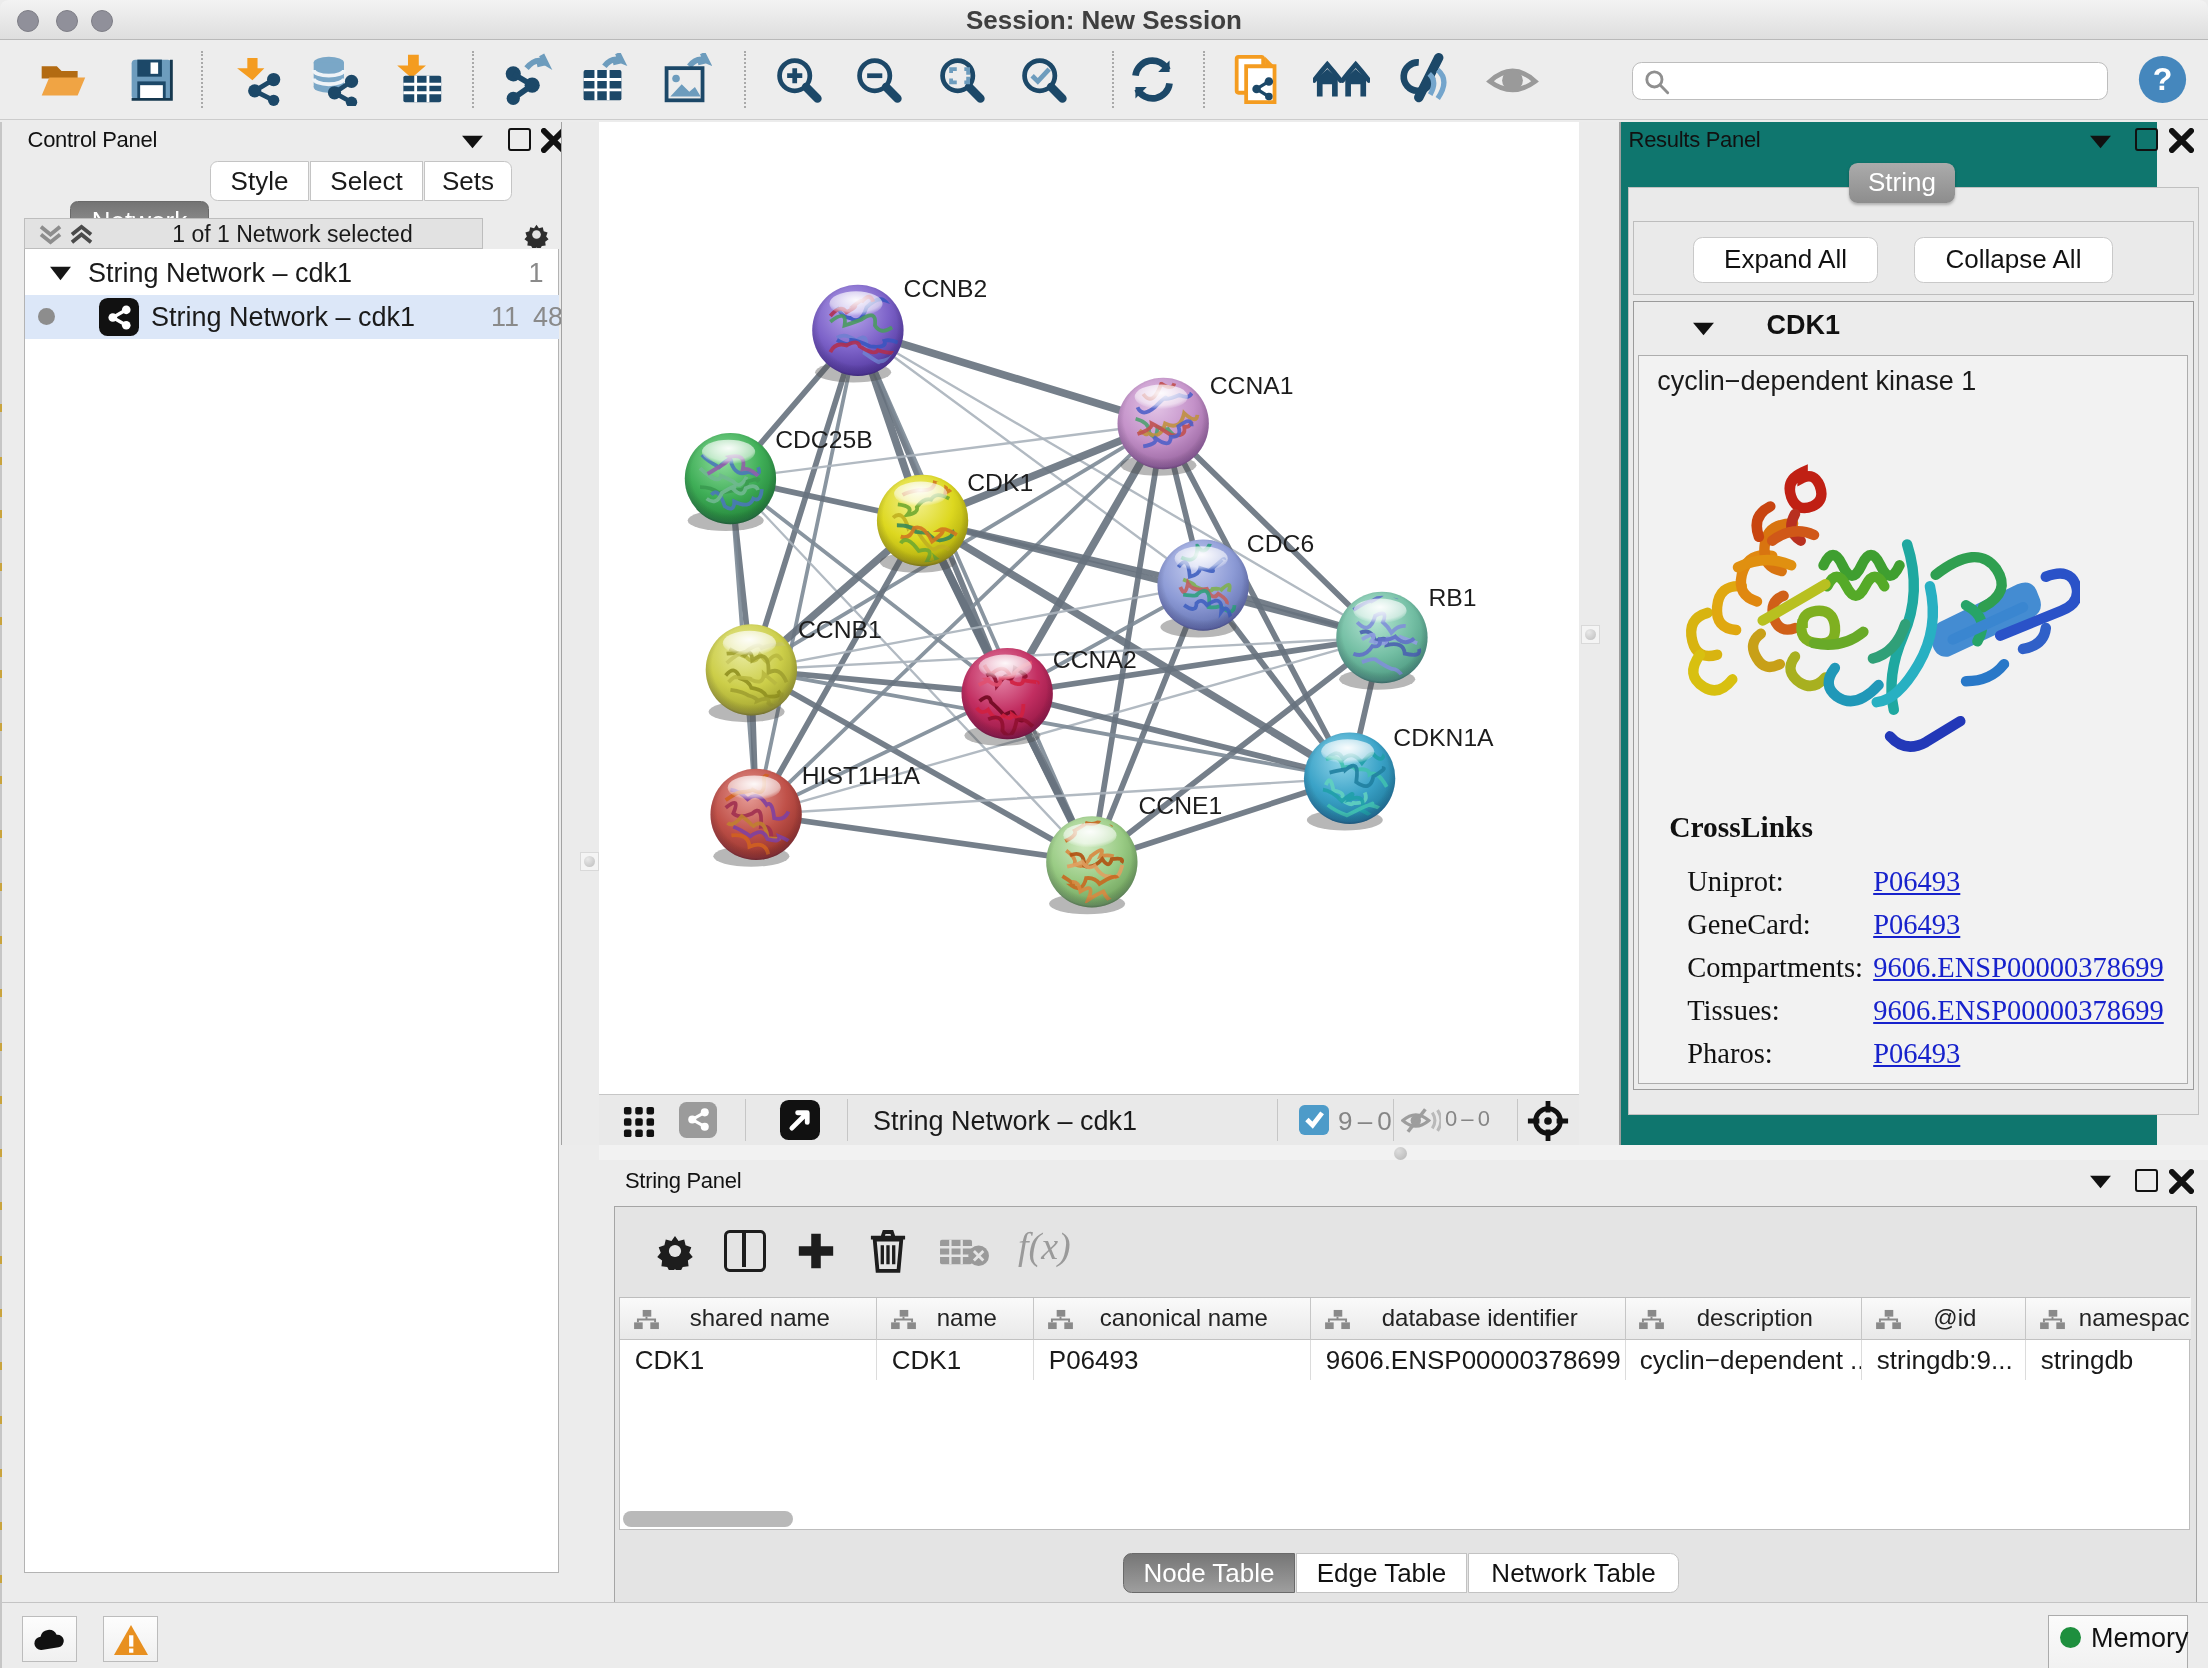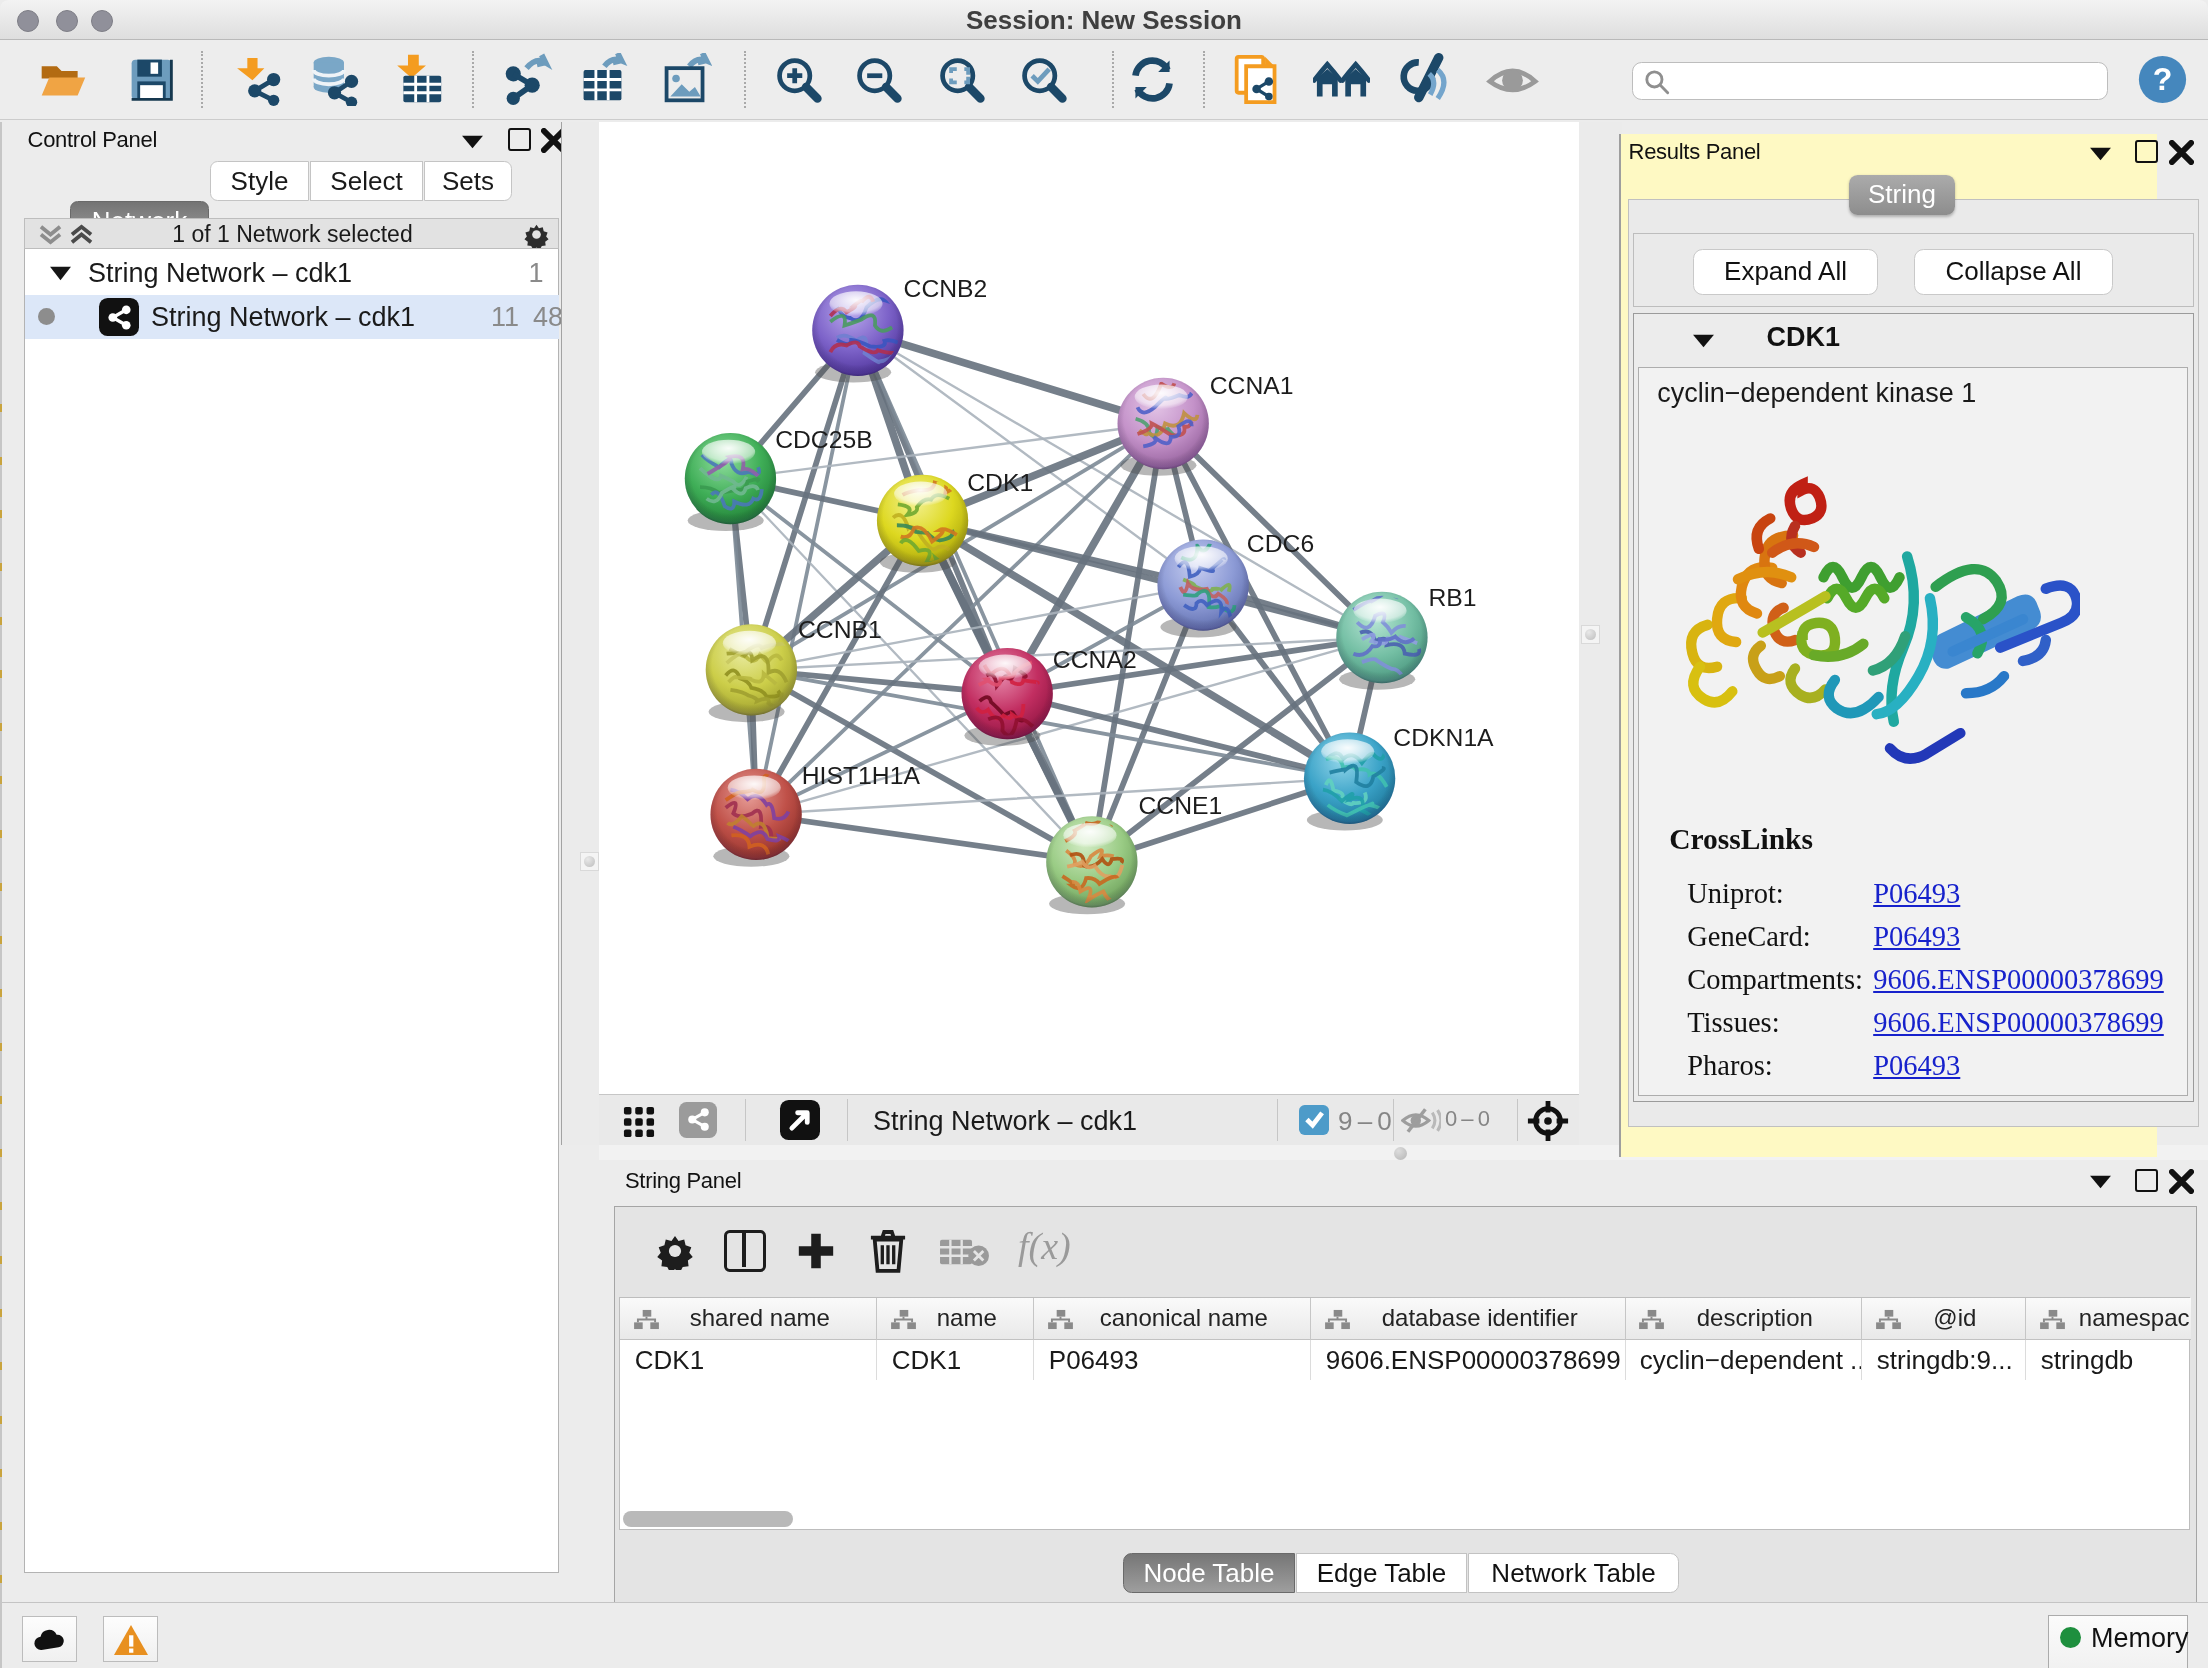--- a/index.html
+++ b/index.html
@@ -20,37 +20,37 @@
 #searchbox { position:absolute; left:1632px; top:22px; width:476px; height:38px; background:#fff;
   border:1.9px solid #bdbdbd; border-radius:9.5px; }
 #searchbox svg { position:absolute; left:9.5px; top:4.8px; }
 
 .ptitle { font-size:22px; color:#111; letter-spacing:-0.3px; }
 
 #cpanel { position:absolute; left:0; top:122px; width:561px; height:1480px; background:#ececec; }
 .tab { position:absolute; top:0; height:40px; background:#fff; border:1px solid #c4c4c4; color:#1a1a1a;
   font-size:26px; text-align:center; line-height:38px; }
 .tabsel { background:linear-gradient(#747474,#9d9d9d); color:#fff; border-color:#6a6a6a; }
-#netgridbar { position:absolute; left:24px; top:96px; width:535px; height:31px; background:#e2e2e2;
+#netgridbar { position:absolute; left:24px; top:96px; width:459px; height:31px; background:#e2e2e2;
   border:1px solid #bdbdbd; }
 #netlist { position:absolute; left:24px; top:127px; width:535px; height:1324px; background:#fff;
   border:1px solid #b3b3b3; border-top:none; }
 .lrow { position:absolute; left:0; width:534px; height:44px; font-size:27px; color:#1a1a1a; }
 
 .vsplit { position:absolute; top:122px; width:38px; height:1023px; background:#ebebeb; }
 .handlebox { position:absolute; width:19px; height:19px; background:#f4f4f4; border:1px solid #d9d9d9; }
 .handledot { position:absolute; left:2.9px; top:2.9px; width:11.4px; height:11.4px; border-radius:50%;
   background:radial-gradient(circle at 35% 30%, #e8e8e8, #bdbdbd); }
 
 #netview { position:absolute; left:599px; top:122px; width:980px; height:972px; background:#ffffff; }
 #netbar { position:absolute; left:599px; top:1094px; width:980px; height:51px; background:#e9e9e9;
   border-top:1.9px solid #c6c6c6; }
 #hsplit { position:absolute; left:599px; top:1145px; width:1609px; height:15px; background:#f2f2f2; }
 
-#rpanel { position:absolute; left:1619px; top:122px; width:538px; height:1023px; background:#fef9c3; border-left:2.9px solid #9e9e9e;margin-top:12px; }
+#rpanel { position:absolute; left:1619px; top:122px; width:538px; height:1023px; background:#0f766e; border-left:2.9px solid #9e9e9e; }
 
 #tpanel { position:absolute; left:599px; top:1160px; width:1609px; height:441px; background:#ececec; }
 
 #statusbar { position:absolute; left:0; top:1602px; width:2208px; height:67px; background:#ececec; border-top:1.9px solid #c4c4c4; }
 .sbtn { position:absolute; top:13.3px; width:55px; height:46px; background:linear-gradient(#fdfdfd,#f0f0f0); border:1.9px solid #bcbcbc; }
 a.lnk { color:#1722cc; text-decoration:underline; }
 </style>
 </head>
 <body>
 <div id="app">

